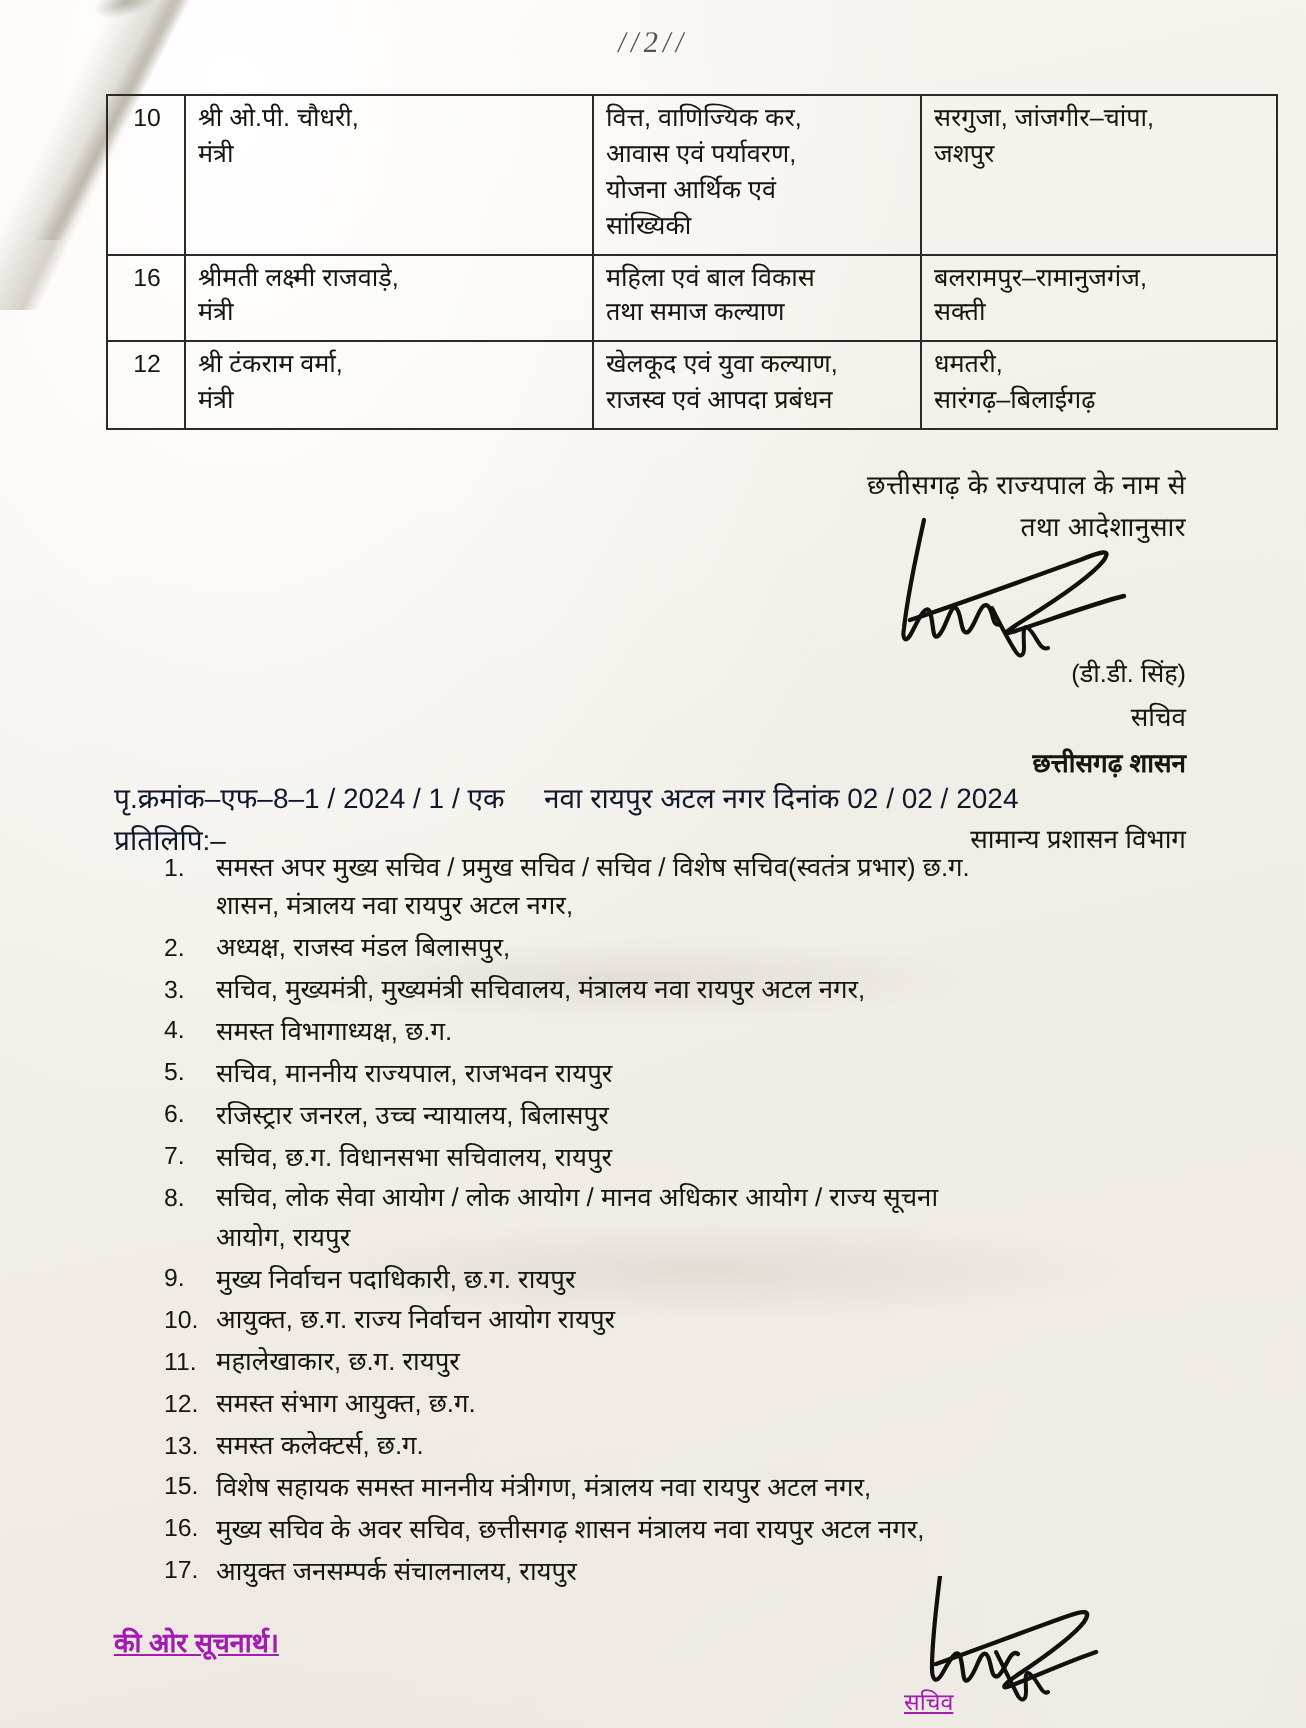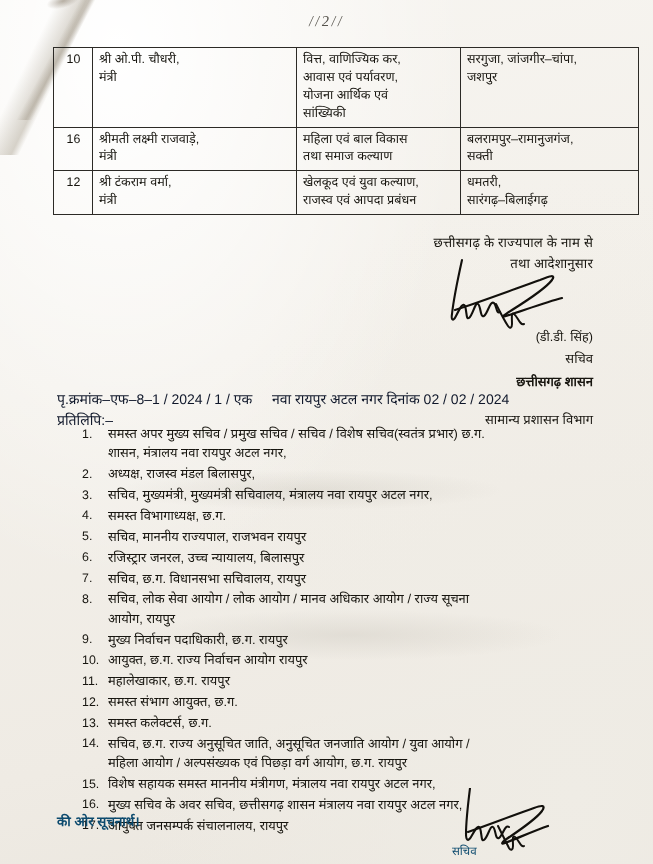--- a/index.html
+++ b/index.html
@@ -184,21 +184,22 @@
     text-align-last: left;
   }
   .li-txt .l2 { display: block; }
 
   .closing {
     position: absolute;
     left: 57px;
     width: 400px;
     font-size: 13.4px;
     font-weight: bold;
-    color: #0c4a6e;
+    color: #a21caf;
+    text-decoration: underline;
   }
 
   
   .sheet, .list, .memo, .sig-block, .tbl-wrap, .page-mark {
     text-rendering: geometricPrecision;
   }
 </style>
 </head>
 <body>
 
@@ -359,27 +360,20 @@
     <div class="li">
       <span class="li-num wide">12.</span>
       <span class="li-txt">समस्त संभाग आयुक्त, छ.ग.</span>
     </div>
 
     <div class="li">
       <span class="li-num wide">13.</span>
       <span class="li-txt">समस्त कलेक्टर्स, छ.ग.</span>
     </div>
 
-    <div class="li">
-      <span class="li-num wide">14.</span>
-      <span class="li-txt">
-        <span class="l-just l2">सचिव, छ.ग. राज्य अनुसूचित जाति, अनुसूचित जनजाति आयोग / युवा आयोग /</span>
-        <span class="l2">महिला आयोग / अल्पसंख्यक एवं पिछड़ा वर्ग आयोग, छ.ग. रायपुर</span>
-      </span>
-    </div>
 
     <div class="li">
       <span class="li-num wide">15.</span>
       <span class="li-txt">विशेष सहायक समस्त माननीय मंत्रीगण, मंत्रालय नवा रायपुर अटल नगर,</span>
     </div>
 
     <div class="li">
       <span class="li-num wide">16.</span>
       <span class="li-txt">मुख्य सचिव के अवर सचिव, छत्तीसगढ़ शासन मंत्रालय नवा रायपुर अटल नगर,</span>
     </div>

